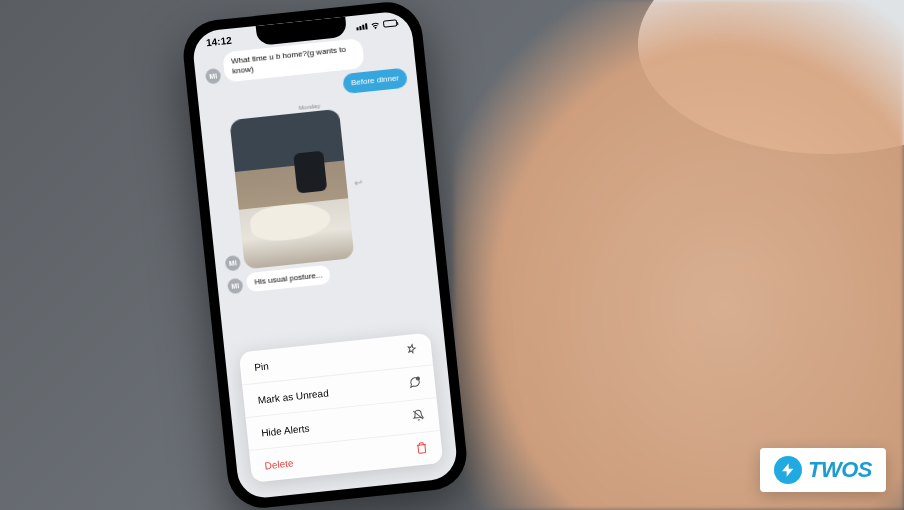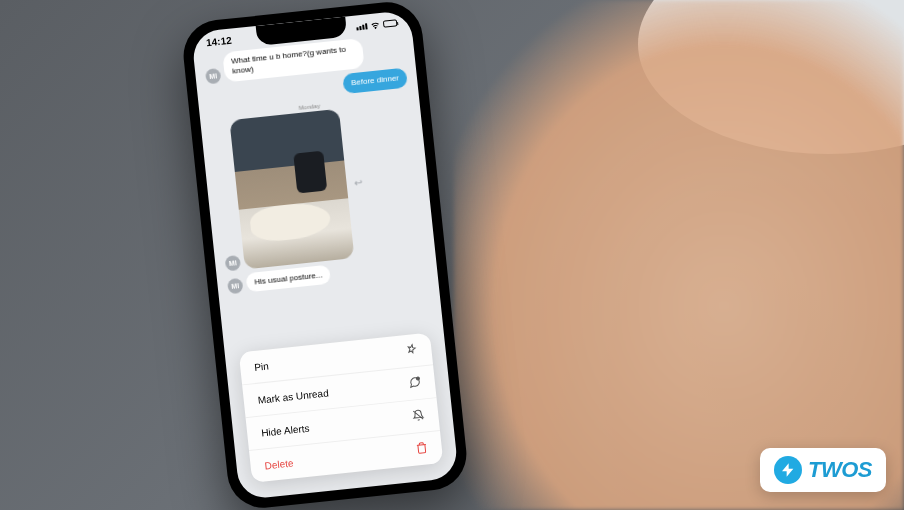--- a/index.html
+++ b/index.html
@@ -31,21 +31,21 @@
 .photo .dog { position: absolute; bottom: 25px; left: 10px; width: 80px; height: 35px; background: #f2ede2; border-radius: 40% 50% 50% 40%; }
 .photo .chair { position: absolute; top: 40px; right: 20px; width: 30px; height: 40px; background: #1a1d22; border-radius: 6px; }
 .reply-icon { position: absolute; right: -16px; top: 50%; transform: translateY(-50%); color: #9da2a8; font-size: 10px; }
 .caption { background: #fff; padding: 5px 8px; border-radius: 12px; font-size: 8px; max-width: 105px; }
 .context-menu { position: absolute; bottom: 16px; left: 14px; right: 14px; background: #fdfdfd; border-radius: 12px; overflow: hidden; box-shadow: 0 4px 20px rgba(0,0,0,0.15); }
 .menu-item { display: flex; justify-content: space-between; align-items: center; padding: 9px 14px; font-size: 10px; color: #000; border-bottom: 1px solid rgba(0,0,0,0.06); }
 .menu-item:last-child { border-bottom: none; }
 .menu-item.destructive { color: #e64540; }
 .menu-icon { color: #555; font-size: 11px; }
 .menu-item.destructive .menu-icon { color: #e64540; }
-.logo { position: absolute; bottom: 18px; right: 18px; background: #fff; border-radius: 10px; padding: 8px 14px; display: flex; align-items: center; gap: 6px; box-shadow: 0 4px 16px rgba(0,0,0,0.2); z-index: 5; }
+.logo { position: absolute; bottom: 18px; right: 18px; background: #fff; border-radius: 4px; padding: 8px 14px; display: flex; align-items: center; gap: 6px; box-shadow: 0 4px 16px rgba(0,0,0,0.2); z-index: 5; }
 .logo-badge { width: 28px; height: 28px; border-radius: 50%; background: #21aae2; display: flex; align-items: center; justify-content: center; }
 .logo-text { font-size: 22px; font-weight: 800; color: #1d9cd3; font-style: italic; letter-spacing: -0.5px; }
 </style>
 </head>
 <body>
 
 <div class="scene">
   <div class="table"></div>
   <div class="hand"></div>
 

